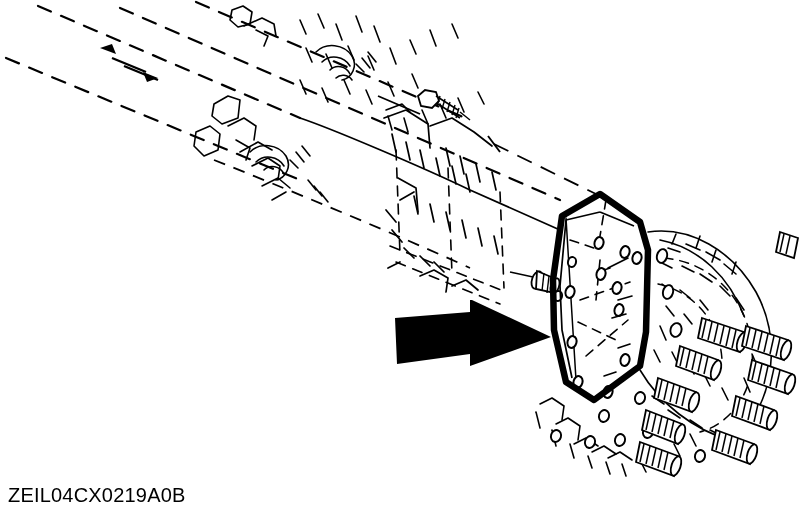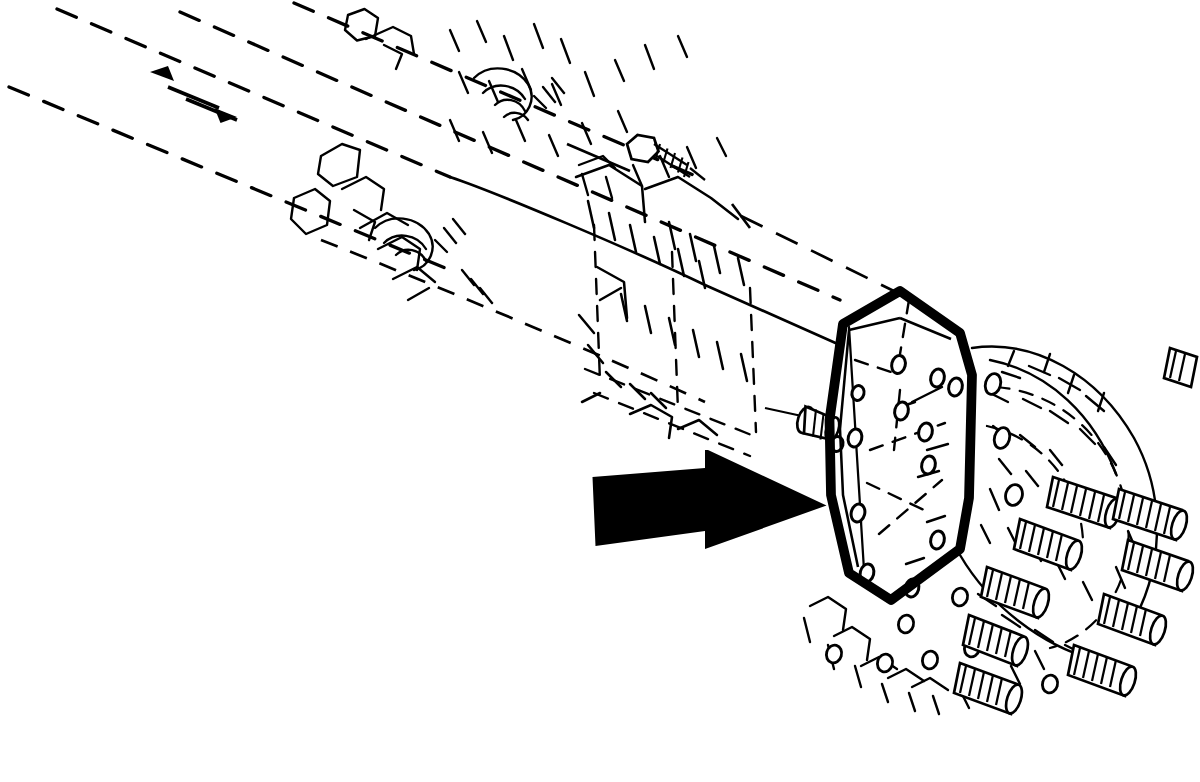--- a/index.html
+++ b/index.html
@@ -413,14 +413,15 @@
     <path d="M600,212 L566,220 L560,286 L562,330 L572,378" fill="none" stroke="#000" stroke-width="1.7" stroke-linejoin="round"></path>
     <path d="M600,212 L634,226" fill="none" stroke="#000" stroke-width="1.7"></path>
 
     <path d="M494,144 L600,196" fill="none" stroke="#000" stroke-width="1.8" stroke-dasharray="16 10"></path>
     <path d="M488,136 L500,152" fill="none" stroke="#000" stroke-width="1.8"></path>
 
     <path d="M395,318 L470,312 L470,300 L472,300 L551,337 L470,366 L470,354 L397,364 Z" fill="#000000"></path>
 
   </svg>
 
+  <div id="caption">ZEIL04CX0219A0B</div>
 
 </div>
 
 </body></html>

